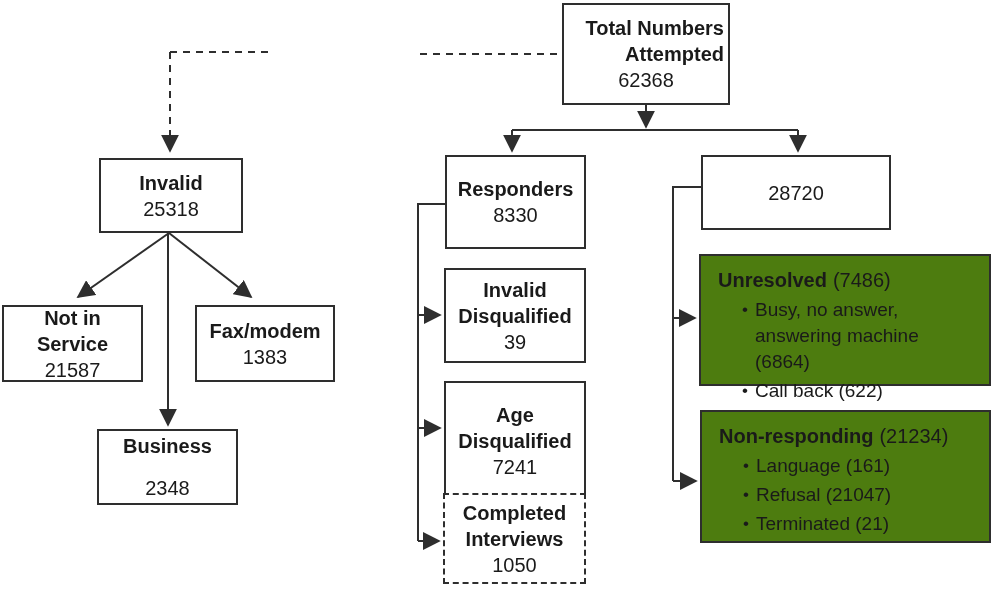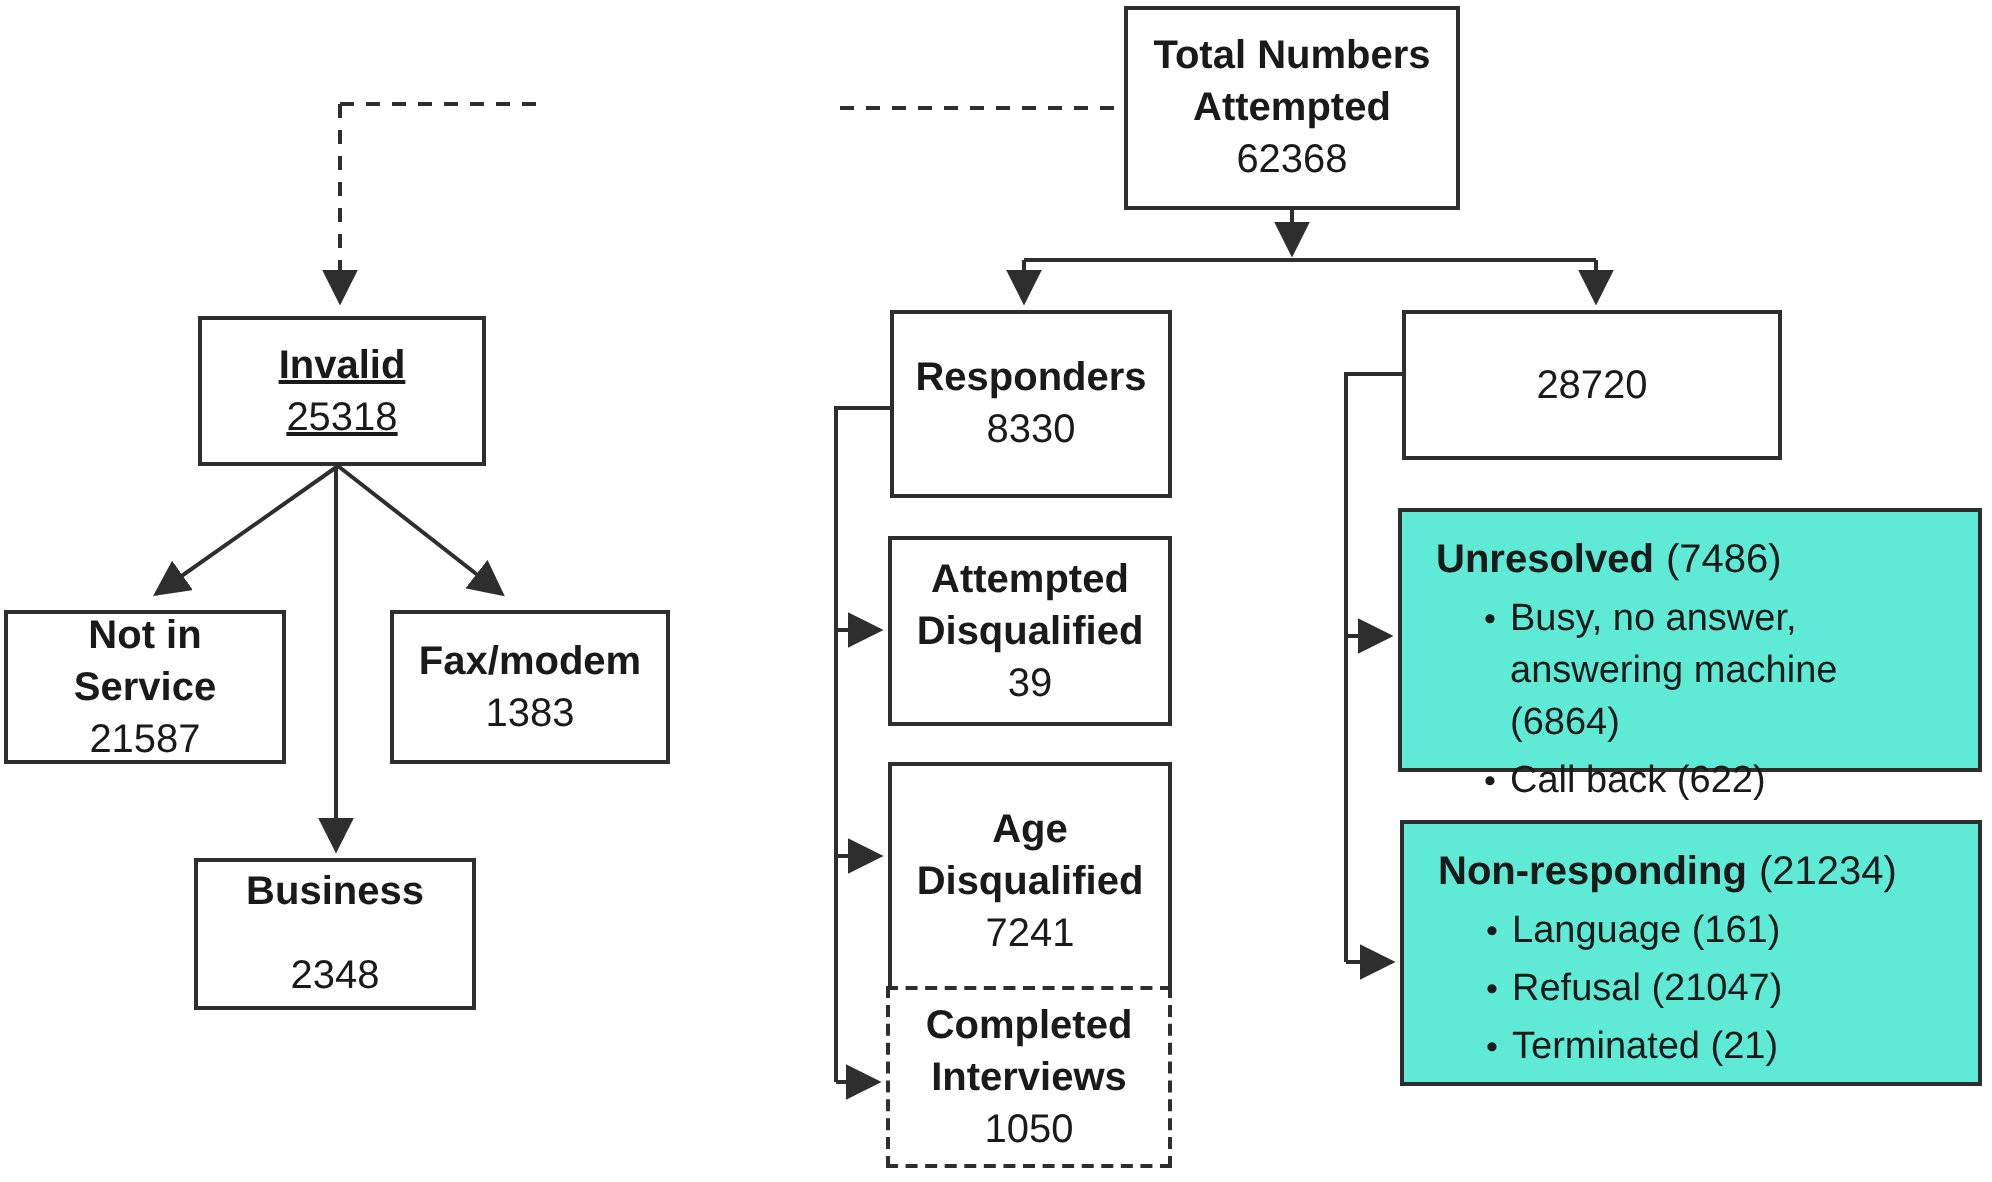--- a/index.html
+++ b/index.html
@@ -33,21 +33,21 @@
     padding: 2px 4px;
   }
   .node .label { font-weight: bold; }
   .node .value { font-weight: normal; }
   .node.dashed { border-style: dashed; }
 
   .detail {
     position: absolute;
     box-sizing: border-box;
     border: 2px solid #2e2e2e;
-    background: #5eead4;
+    background: #4d7c0f;
     padding: 11px 8px 20px 17px;
     font-size: 20px;
     line-height: 27px;
   }
   .detail-title .t { font-weight: bold; }
   .detail-title .c { font-weight: normal; margin-left: 6px; }
   .bullets {
     list-style: none;
     margin: 2px 12px 0 0;
     padding: 0 0 0 24px;
@@ -111,26 +111,26 @@
 
       <g>
         <path d="M701 187 H673 V481"></path>
         <path d="M673 318 H695" marker-end="url(#arw)"></path>
         <path d="M673 481 H696" marker-end="url(#arw)"></path>
       </g>
     </g>
   </svg>
 
 
-  <div class="node" style="left:562px; top:3px; width:168px; height:102px;">
+  <div class="node" style="left:562px; top:3px; width:168px; height:102px;text-align:right;">
     <div class="label">Total Numbers Attempted</div>
     <div class="value">62368</div>
   </div>
 
-  <div class="node" style="left:99px; top:158px; width:144px; height:75px;text-decoration:underline;">
+  <div class="node" style="left:99px; top:158px; width:144px; height:75px;">
     <div class="label">Invalid</div>
     <div class="value">25318</div>
   </div>
 
   <div class="node" style="left:2px; top:305px; width:141px; height:77px;">
     <div class="label">Not in Service</div>
     <div class="value">21587</div>
   </div>
 
   <div class="node" style="left:195px; top:305px; width:140px; height:77px;">
@@ -142,21 +142,21 @@
     <div class="label">Business</div>
     <div class="value">2348</div>
   </div>
 
   <div class="node" style="left:445px; top:155px; width:141px; height:94px;">
     <div class="label">Responders</div>
     <div class="value">8330</div>
   </div>
 
   <div class="node" style="left:444px; top:268px; width:142px; height:95px;">
-    <div class="label">Attempted Disqualified</div>
+    <div class="label">Invalid Disqualified</div>
     <div class="value">39</div>
   </div>
 
   <div class="node" style="left:444px; top:381px; width:142px; height:120px;">
     <div class="label">Age Disqualified</div>
     <div class="value">7241</div>
   </div>
 
   <div class="node dashed" style="left:443px; top:493px; width:143px; height:91px;align-items:center;">
     <div class="label">Completed Interviews</div>

